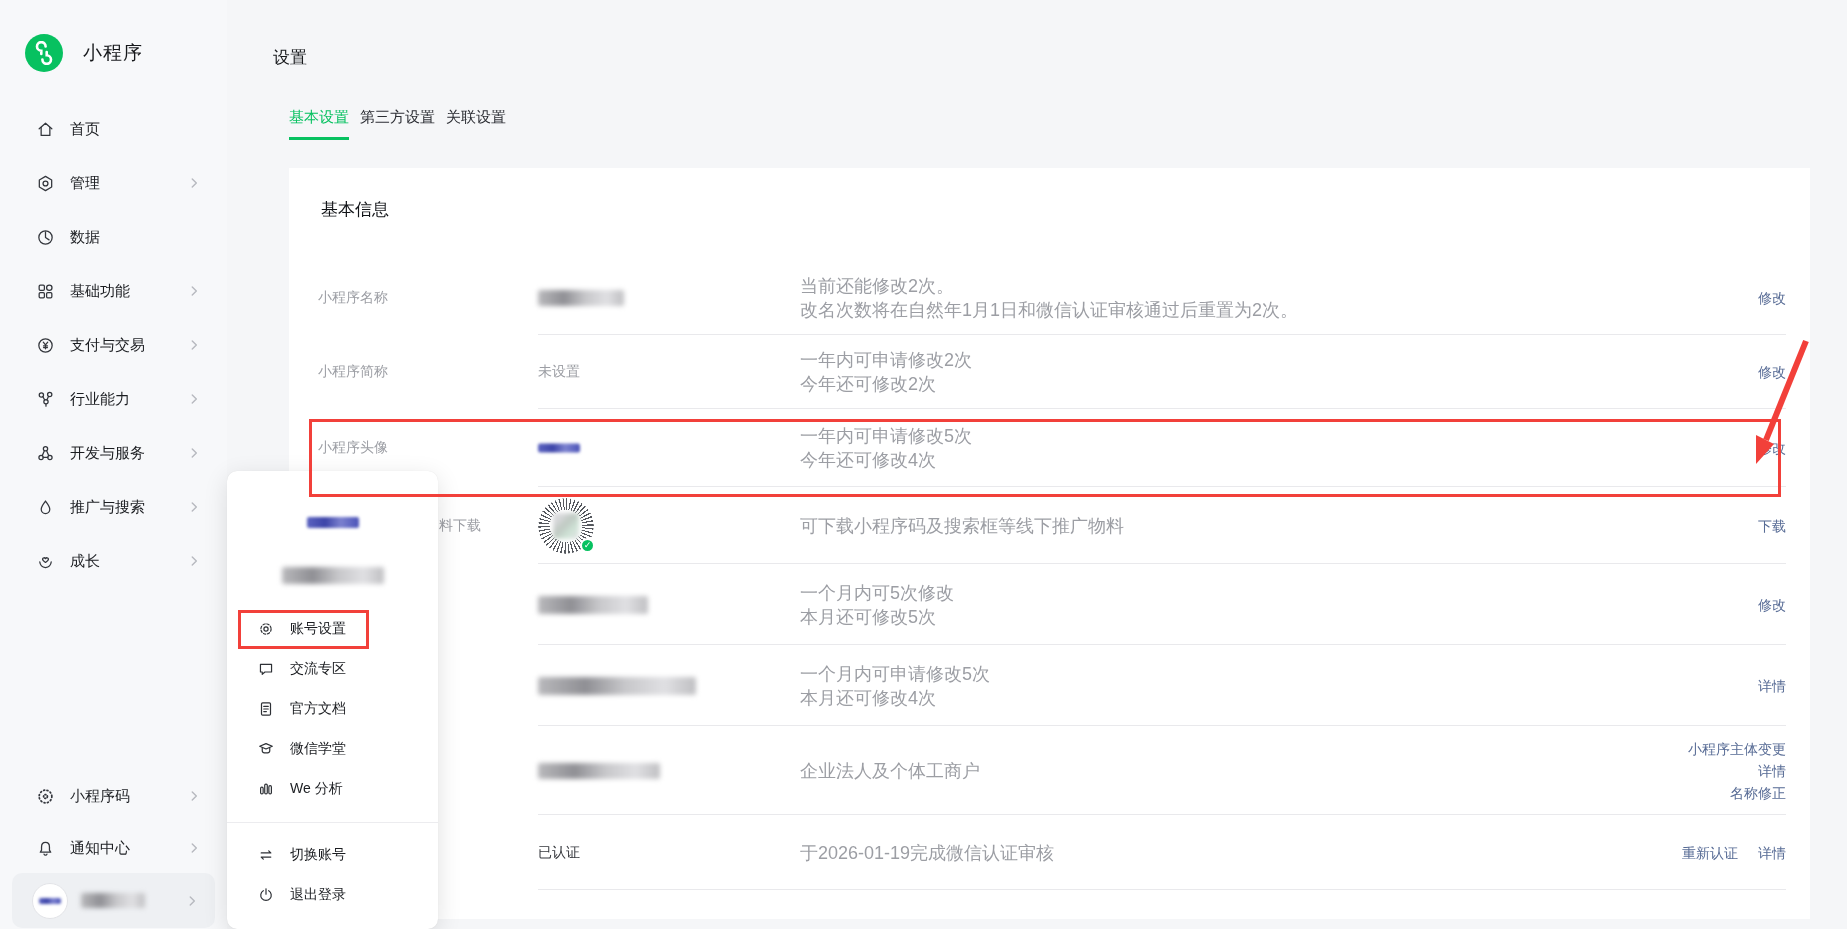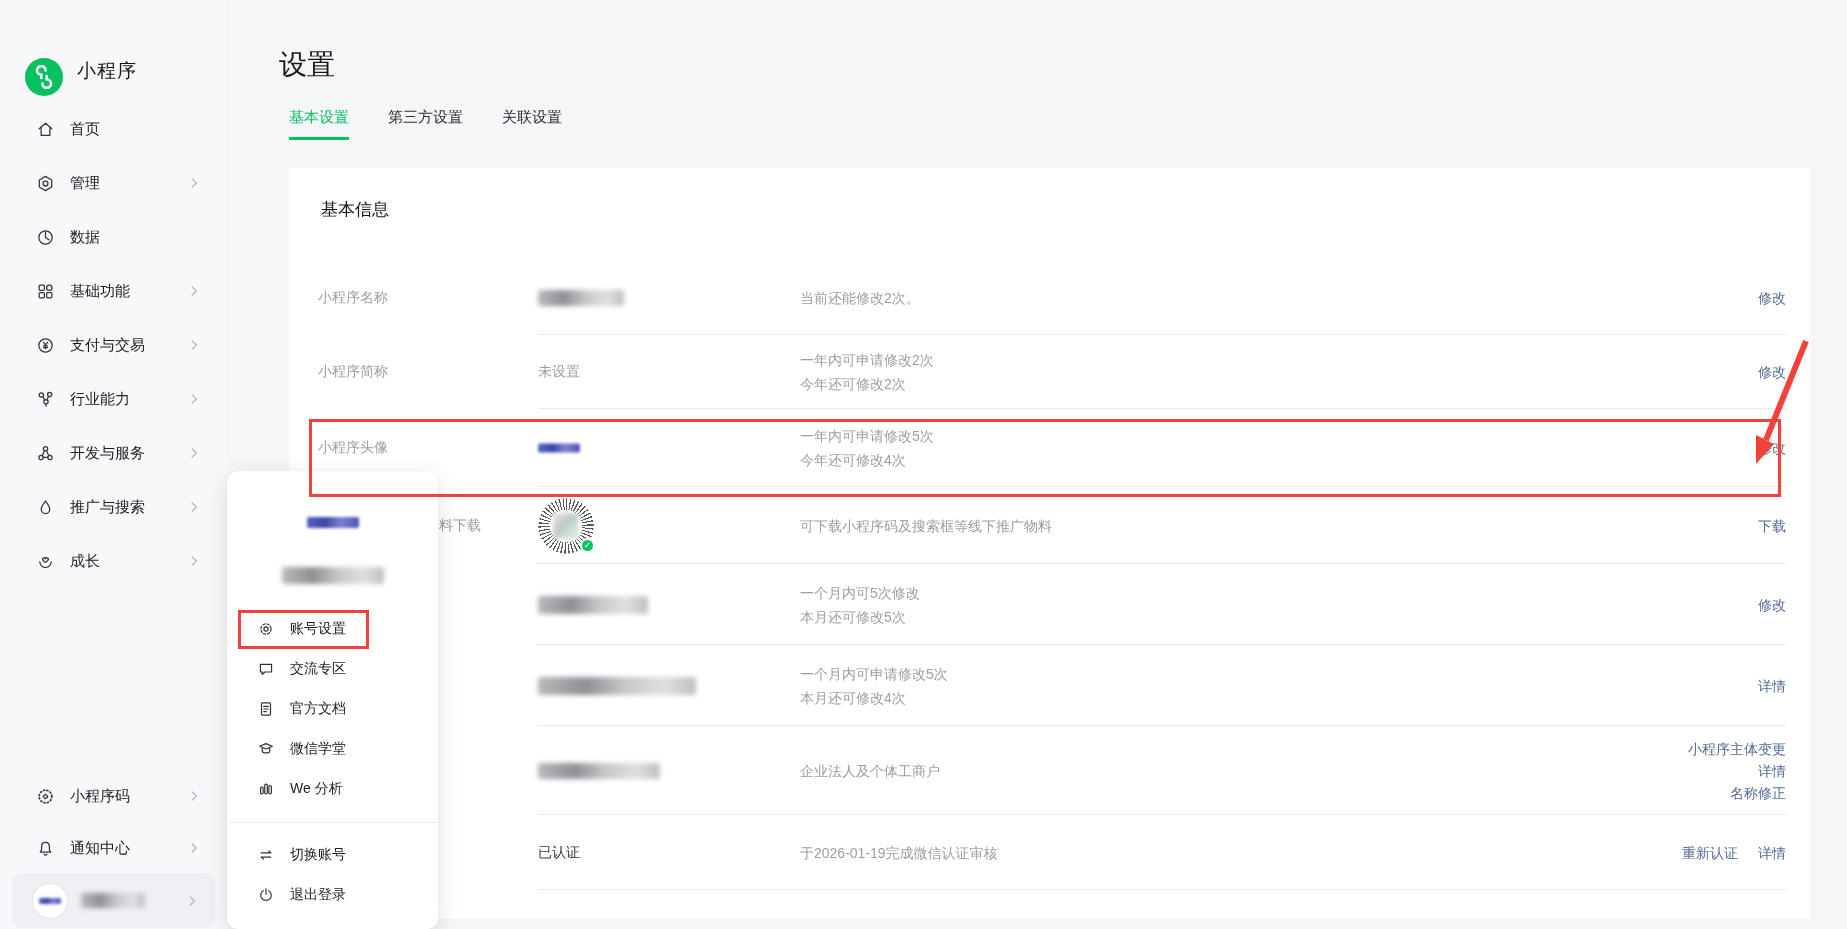--- a/index.html
+++ b/index.html
@@ -4,21 +4,21 @@
 <style>
   * { margin:0; padding:0; box-sizing:border-box; }
   html,body { width:1847px; height:929px; overflow:hidden; }
   body {
     font-family:"Liberation Sans","DejaVu Sans",sans-serif;
     background:#f5f6f8; color:#17191c; position:relative;
   }
 
   
   .sidebar { position:absolute; left:0; top:0; width:227px; height:929px; background:#f7f8fa; }
-  .logo-row { position:absolute; left:25px; top:58px; display:flex; gap:14px; }
+  .logo-row { position:absolute; left:25px; top:34px; display:flex; align-items:center; gap:20px; }
   .logo-badge { width:38px; height:38px; border-radius:50%; background:#07c160; display:flex; align-items:center; justify-content:center; }
   .logo-badge svg { width:24px; height:24px; }
   .logo-text { font-size:19px; font-weight:500; letter-spacing:1px; color:#15171a; }
 
   .side-nav { position:absolute; top:102px; left:0; right:0; }
   .side-item { display:flex; align-items:center; height:54px; padding:0 26px 0 36px; gap:15px; font-size:15px; color:#1b1d21; cursor:pointer; }
   .side-item .icn { width:19px; height:19px; color:#33363c; flex:0 0 19px; display:flex; }
   .side-item .icn svg { width:19px; height:19px; }
   .chev { margin-left:auto; width:14px; height:14px; color:#b7b9bf; flex:0 0 14px; }
   .chev svg { width:14px; height:14px; }
@@ -29,35 +29,35 @@
   .user-row { position:absolute; top:104px; left:12px; right:12px; height:55px; background:#eef0f3; border-radius:10px; display:flex; align-items:center; padding:0 16px 0 20px; gap:13px; cursor:pointer; }
   .avatar { width:36px; height:36px; border-radius:50%; background:#fff; border:1px solid #e3e4e8; display:flex; align-items:center; justify-content:center; }
 
   
   .redact { display:inline-block; border-radius:2px; filter:blur(2.4px);
     background:linear-gradient(90deg,#b9b9bc,#8f8f94 30%,#c7c7ca 55%,#e0e0e3 80%,#bfbfc2); }
   .redact.blue { filter:blur(1.6px);
     background:linear-gradient(90deg,#5a62c0,#3c44a8 35%,#7b81cf 65%,#4a52b8); }
 
   
-  .page-title { position:absolute; left:279px; top:46px; font-size:28px; font-weight:500; color:#17191c; }
-  .tabs { position:absolute; left:289px; top:108px; display:flex; gap:39px; font-size:15px; }
+  .page-title { position:absolute; left:273px; top:46px; font-size:17px; font-weight:500; color:#17191c; }
+  .tabs { position:absolute; left:289px; top:108px; display:flex; gap:11px; font-size:15px; }
   .tab { padding-bottom:10px; color:#2b2d33; cursor:pointer; border-bottom:3px solid transparent; }
   .tab.active { color:#07c160; border-bottom-color:#07c160; }
 
   
   .card { position:absolute; left:289px; top:168px; width:1521px; height:751px; background:#ffffff; }
   .card-heading { position:absolute; left:32px; top:30px; font-size:17px; font-weight:500; color:#121418; }
   .rows { position:absolute; left:0; top:92px; right:0; }
   .row { position:relative; }
   .row::after { content:""; position:absolute; bottom:0; left:249px; right:24px; height:1px; background:#e9e9ec; }
   .c-label { position:absolute; left:29px; top:50%; transform:translateY(-50%); width:205px; font-size:14px; color:#9c9ea4; }
   .c-value { position:absolute; left:249px; top:50%; transform:translateY(-50%); width:240px; font-size:14px; color:#35373c; display:flex; align-items:center; }
   .c-value.muted { color:#9c9ea4; }
-  .c-desc  { position:absolute; left:511px; top:50%; transform:translateY(-50%); width:720px; font-size:14px; color:#9c9ea4; line-height:24px; }
+  .c-desc  { position:absolute; left:511px; top:50%; transform:translateY(-50%); width:720px; font-size:18px; color:#9c9ea4; line-height:24px; }
   .c-action { position:absolute; right:24px; top:50%; transform:translateY(-50%); font-size:14px; color:#576b95; line-height:22px; text-align:right; }
   .c-action .lnk { color:#576b95; cursor:pointer; }
   .c-action.stacked { display:flex; flex-direction:column; align-items:flex-end; }
   .c-action.inline { display:flex; gap:20px; }
 
   
   .qr { position:relative; width:56px; height:56px; }
   .qr-burst { position:absolute; inset:0; border-radius:50%;
     background:repeating-conic-gradient(#54575d 0deg 3deg, transparent 3deg 8.6deg);
     -webkit-mask:radial-gradient(circle at 50% 50%, transparent 0 16px, #000 16.5px 27.5px, transparent 28px);
@@ -262,20 +262,21 @@
 <section class="card">
   <h2 class="card-heading">基本信息</h2>
   <div class="rows" id="rows">
       <div class="row" style="height: 75px;">
         <div class="c-label">小程序名称</div>
         <div class="c-value">
           <span class="redact" style="width: 86px; height: 16px;"></span>
         </div>
         <div class="c-desc">
           <p>当前还能修改2次。</p>
+          <p>改名次数将在自然年1月1日和微信认证审核通过后重置为2次。</p>
         </div>
         <div class="c-action"><span class="lnk">修改</span></div>
       </div>
       <div class="row" style="height: 74px;">
         <div class="c-label">小程序简称</div>
         <div class="c-value muted">未设置</div>
         <div class="c-desc">
           <p>一年内可申请修改2次</p>
           <p>今年还可修改2次</p>
         </div>

